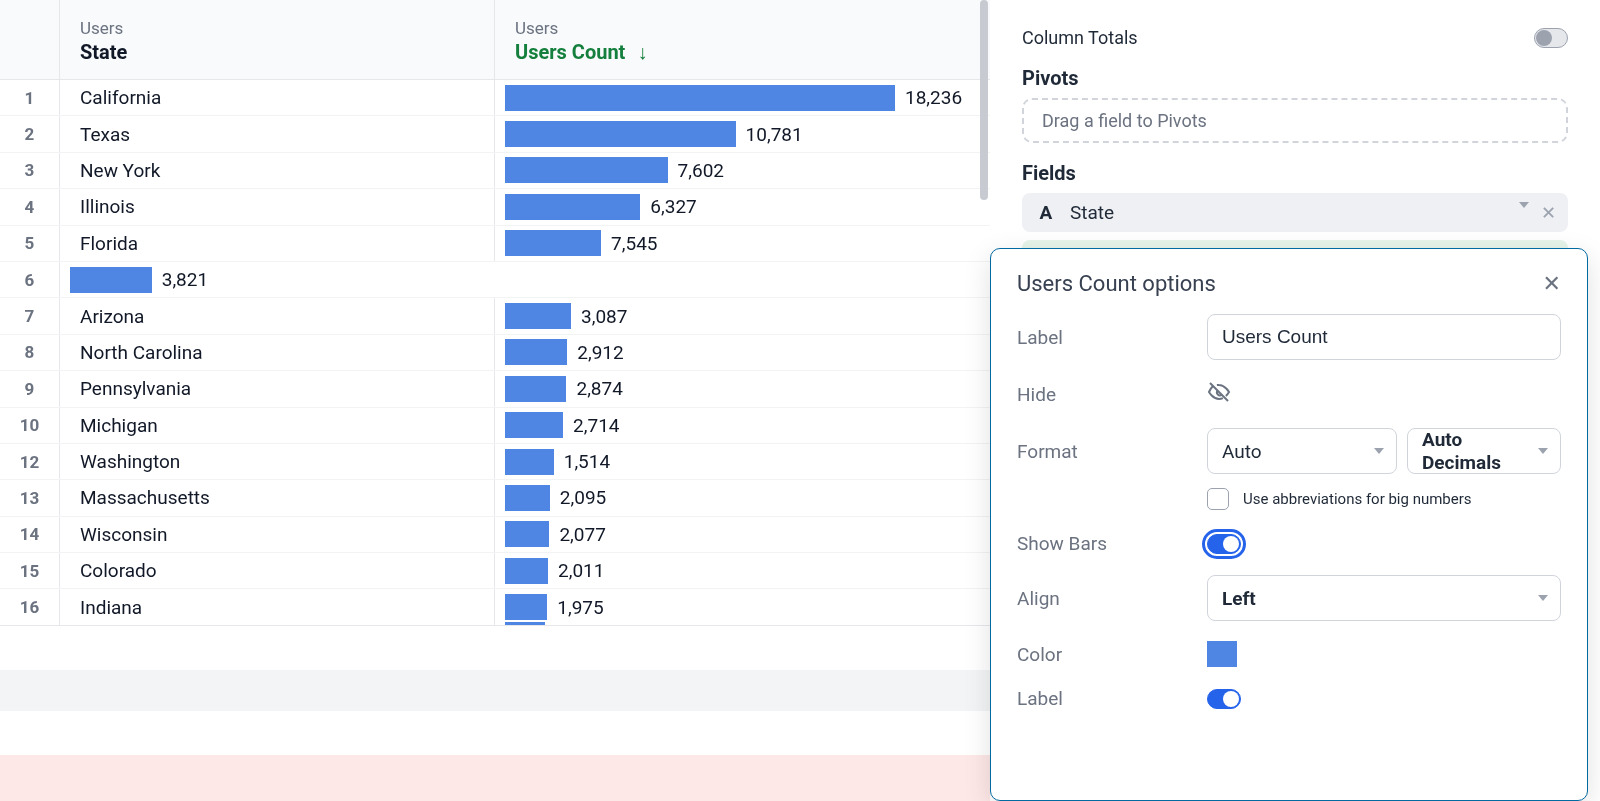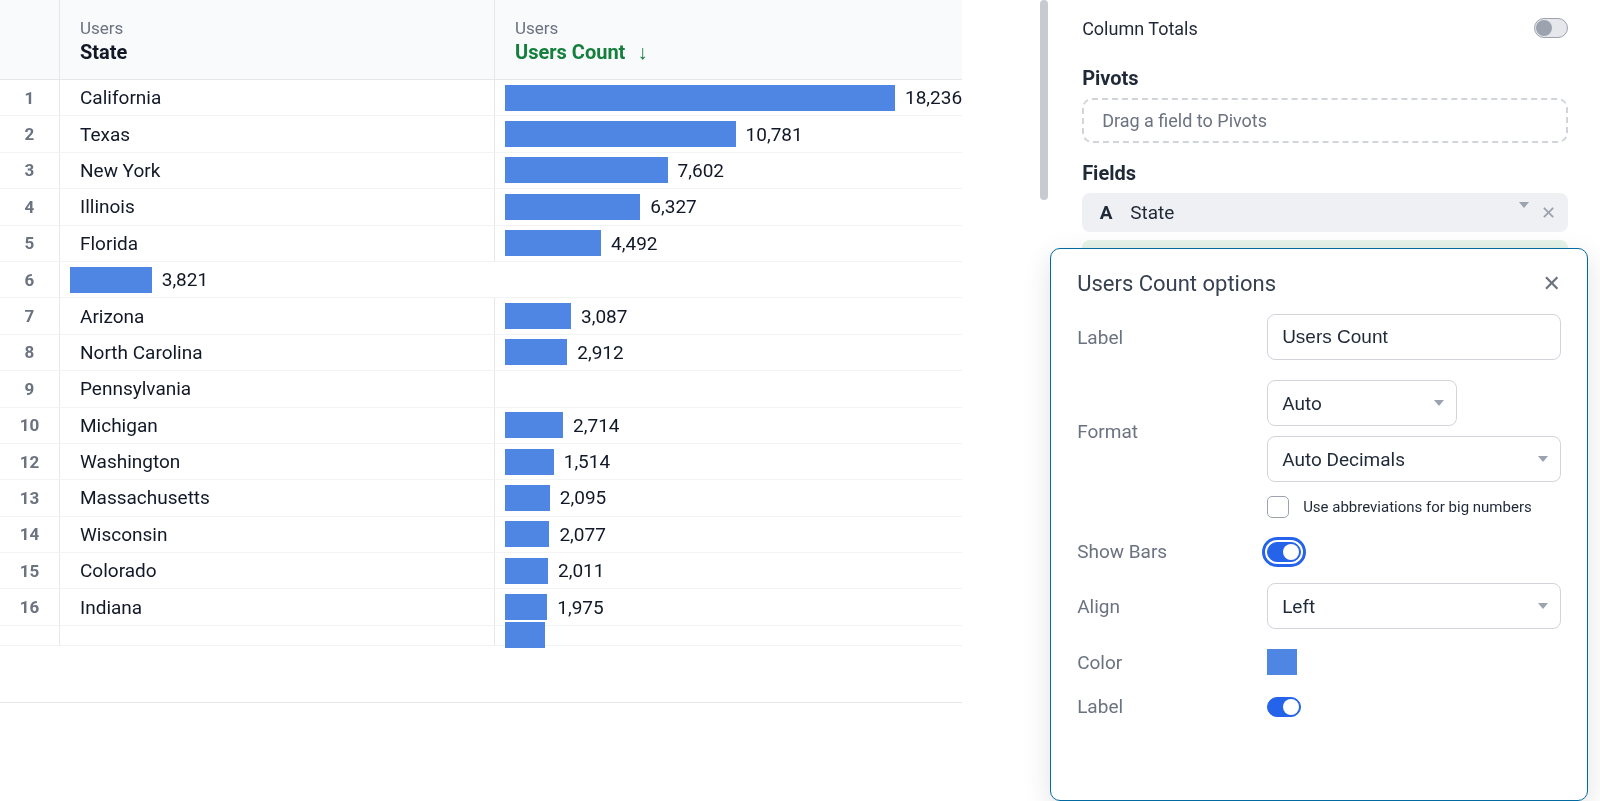--- a/index.html
+++ b/index.html
@@ -1,18 +1,18 @@
 <!DOCTYPE html>
 <html><head>
 <meta charset="utf-8">
 <style>
   * { box-sizing: border-box; margin: 0; padding: 0; }
   html, body { width: 1600px; height: 801px; font-family: -apple-system, BlinkMacSystemFont, "Segoe UI", Roboto, sans-serif; background: #fff; color: #1f2937; overflow: hidden; }
   .app { display: flex; width: 1600px; height: 801px; }
-  .left { flex: 0 0 990px; display: flex; flex-direction: row; position: relative; gap: 44px; }
+  .left { flex: 0 0 990px; display: flex; flex-direction: column; position: relative; gap: 44px; }
   .right { flex: 1; position: relative; padding-top: 0; }
 
   
   .table-wrap { overflow: hidden; height: 703px; border-bottom: 1px solid #e5e7eb; background:#fff;}
   .thead { display:flex; height:80px; border-bottom:1px solid #e5e7eb; background:#f9fafb;}
   .idx-col { width:60px; flex:0 0 60px; border-right:1px solid #e5e7eb;}
   .col1 { flex:0 0 435px; padding:18px 20px 0 20px; border-right:1px solid #e5e7eb;}
   .col2 { flex:1; padding:18px 20px 0 20px;}
   .sup { color:#6b7280; font-size:17px; }
   .hdr1 { font-weight:700; font-size:20px; margin-top:2px; color:#111827;}
@@ -27,21 +27,21 @@
   .val { font-size:19px; color:#111827;}
   .footer-gap { height: 46px; background: #f3f4f6; }
   .footer-pink { height: 52px; background: #fde7e7; }
 
   
   .scrollbar { position:absolute; top:0; right:0; width:12px; height:703px; }
   .scrollbar .thumb { position:absolute; top:0; right:2px; width:8px; height:200px; background:#c7cbd1; border-radius:4px;}
 
   
   .side { padding: 8px 32px 0 32px; font-size:18px; color:#1f2937; }
-  .side-row { display:flex; align-items:center; justify-content:space-between; height:40px;}
+  .side-row { display:flex; align-items:flex-end; justify-content:space-between; height:40px;}
   .side-h { font-weight:700; font-size:20px; margin-top:18px; margin-bottom:8px;}
   .pivots-drop { border:2px dashed #d1d5db; border-radius:10px; padding:10px 18px; color:#6b7280; font-size:18px; margin-bottom:18px;}
   .field-pill { display:flex; align-items:center; gap:14px; padding:8px 14px; border-radius:8px; font-size:19px; margin-bottom:8px; position:relative;}
   .field-pill.gray { background:#eef0f3; color:#1f2937;}
   .field-pill.green { background:#e6f4ea; color:#15803d;}
   .pill-icon { width:20px; text-align:center; font-weight:700;}
   .pill-actions { position:absolute; right:12px; display:flex; gap:12px; color:#9ca3af;}
   .caret { width:0;height:0;border-left:5px solid transparent;border-right:5px solid transparent;border-top:6px solid #9ca3af; display:inline-block;}
   .x-ic { font-size:18px; color:#9ca3af; cursor:pointer;}
 
@@ -57,21 +57,21 @@
   .pop-head { display:flex; justify-content:space-between; align-items:center; margin-bottom:18px;}
   .pop-title { font-size:22px; color:#374151; }
   .close { color:#6b7280; font-size:22px; cursor:pointer;}
   .form-row { display:flex; align-items:center; gap:20px; margin-bottom:20px;}
   .form-label { width:170px; color:#6b7280; font-size:19px;}
   .form-ctrl { flex:1; display:flex; gap:10px; align-items:center; flex-wrap:wrap;}
   .input { width:100%; height:46px; border:1.5px solid #d1d5db; border-radius:8px; padding:0 14px; font-size:19px; color:#1f2937;}
   .select { height:46px; border:1.5px solid #d1d5db; border-radius:8px; padding:0 36px 0 14px; font-size:19px; color:#1f2937; background:#fff; position:relative; display:flex; align-items:center;}
   .select .caret2 { position:absolute; right:12px; }
   .select.sm { flex:0 0 190px;}
-  .select.md { flex:1;}
+  .select.md { flex:1;font-weight:bold;}
   .checkbox { width:22px; height:22px; border:1.5px solid #9ca3af; border-radius:5px; background:#fff;}
   .cf-icon { color:#374151;}
   .swatch { width:30px; height:26px; background:#4f86e3; border:1px solid #4f86e3;}
   .abbrev-row { padding-left:190px; display:flex; align-items:center; gap:14px; margin-top:-6px; margin-bottom:22px;}
   .abbrev-row .lbl { font-size:15px; color:#1f2937;}
   .eye-off svg { width:24px; height:24px; color:#6b7280;}
 
 </style>
 </head>
 <body>
@@ -125,21 +125,21 @@
             <div class="barcell">
               <div class="bar" style="width: 135.311px;"></div>
               <div class="val">6,327</div>
             </div>
           </div>
           <div class="row">
             <div class="idx">5</div>
             <div class="state">Florida</div>
             <div class="barcell">
               <div class="bar" style="width: 96.0671px;"></div>
-              <div class="val">4,492</div>
+              <div class="val">7,545</div>
             </div>
           </div>
           <div class="row">
             <div class="idx">6</div>
             <div class="barcell">
               <div class="bar" style="width: 81.7169px;"></div>
               <div class="val">3,821</div>
             </div>
           </div>
           <div class="row">
@@ -154,20 +154,24 @@
             <div class="idx">8</div>
             <div class="state">North Carolina</div>
             <div class="barcell">
               <div class="bar" style="width: 62.2768px;"></div>
               <div class="val">2,912</div>
             </div>
           </div>
           <div class="row">
             <div class="idx">9</div>
             <div class="state">Pennsylvania</div>
+            <div class="barcell">
+              <div class="bar" style="width: 61.4641px;"></div>
+              <div class="val">2,874</div>
+            </div>
           </div>
           <div class="row">
             <div class="idx">10</div>
             <div class="state">Michigan</div>
             <div class="barcell">
               <div class="bar" style="width: 58.0423px;"></div>
               <div class="val">2,714</div>
             </div>
           </div>
           <div class="row">
@@ -263,20 +267,32 @@
         <div class="close">✕</div>
       </div>
 
       <div class="form-row">
         <div class="form-label">Label</div>
         <div class="form-ctrl">
           <input class="input" value="Users Count" style="">
         </div>
       </div>
 
+      <div class="form-row">
+        <div class="form-label">Hide</div>
+        <div class="form-ctrl">
+          <span class="eye-off">
+            <svg viewBox="0 0 24 24" fill="none" stroke="currentColor" stroke-width="2">
+                <path d="M3 3l18 18"></path>
+                <path d="M10.6 10.6a3 3 0 004.2 4.2"></path>
+                <path d="M9.9 5.1A9.8 9.8 0 0112 5c6 0 10 7 10 7a17 17 0 01-3.1 3.9M6.1 6.1A17 17 0 002 12s4 7 10 7a9.8 9.8 0 003.9-.8"></path>
+              </svg>
+          </span>
+        </div>
+      </div>
 
       <div class="form-row">
         <div class="form-label">Format</div>
         <div class="form-ctrl">
           <div class="select sm">
             <span>Auto</span>
             <span class="caret caret2"></span>
           </div>
           <div class="select md">
             <span>Auto Decimals</span>

